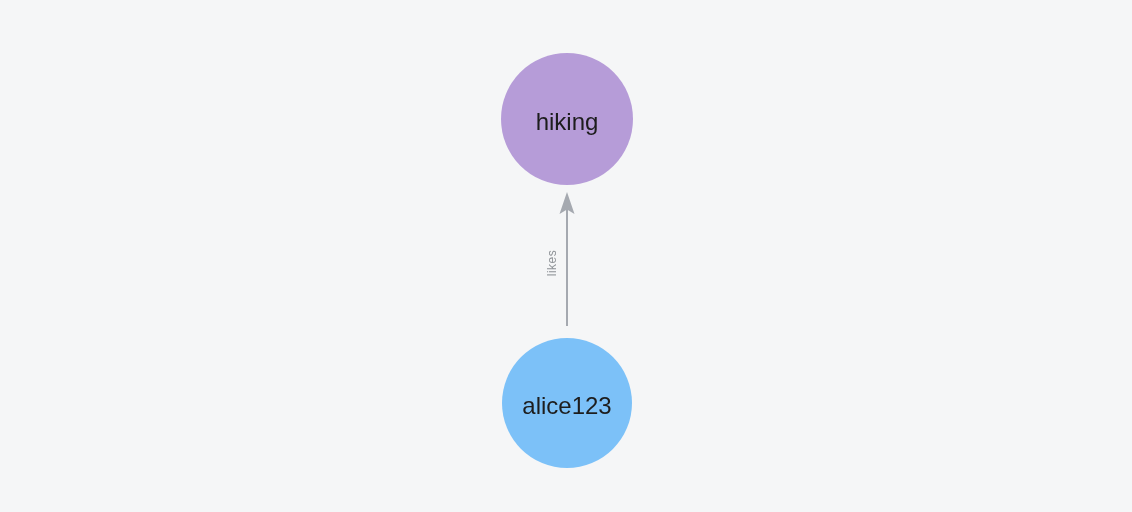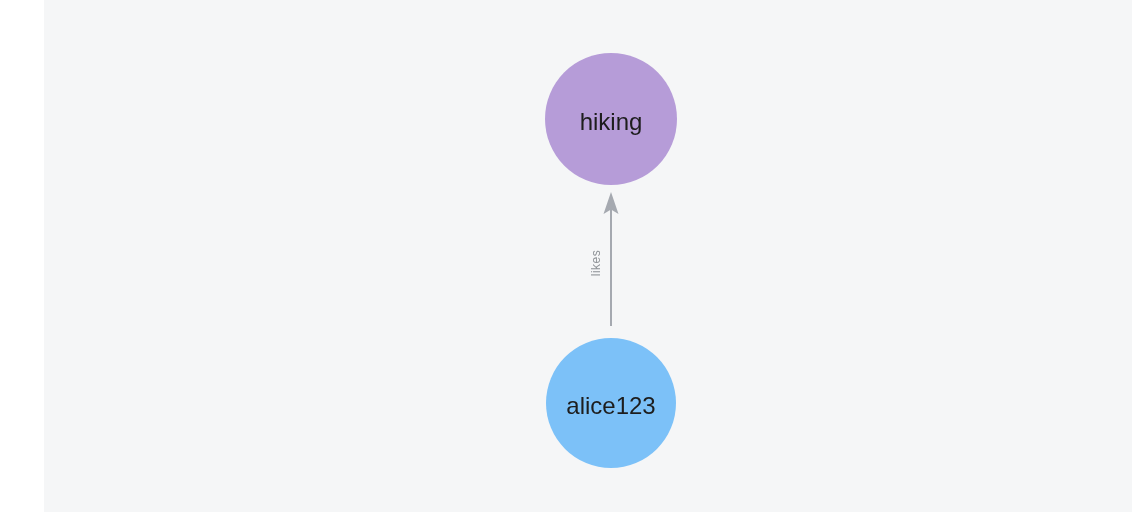--- a/index.html
+++ b/index.html
@@ -7,21 +7,20 @@
     padding: 0;
     width: 1132px;
     height: 512px;
     overflow: hidden;
     font-family: "Liberation Sans", sans-serif;
   }
   .graph-canvas {
     position: relative;
     width: 1016px;
     height: 512px;
-    margin-left: 44px;
   }
   svg text.node-label {
     font-family: "Liberation Sans", sans-serif;
     font-size: 24px;
     user-select: none;
   }
   svg text.edge-label {
     font-family: "Liberation Sans", sans-serif;
     font-size: 12px;
     letter-spacing: 0.5px;

